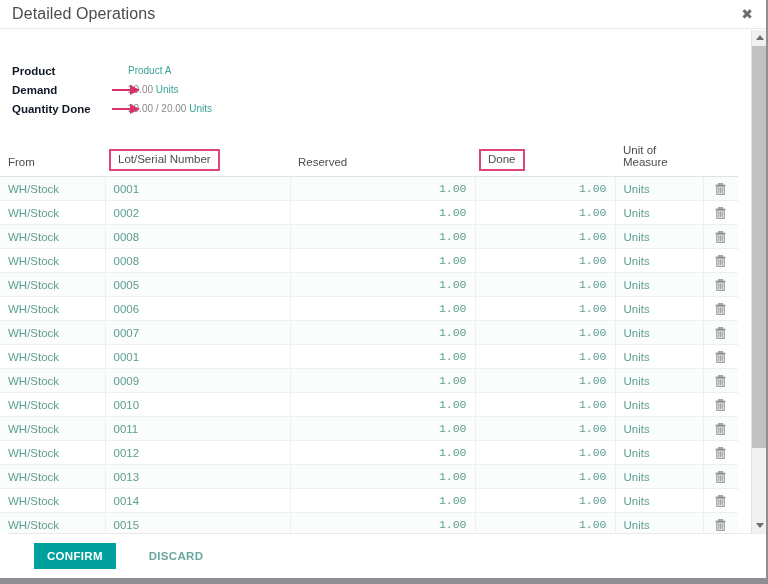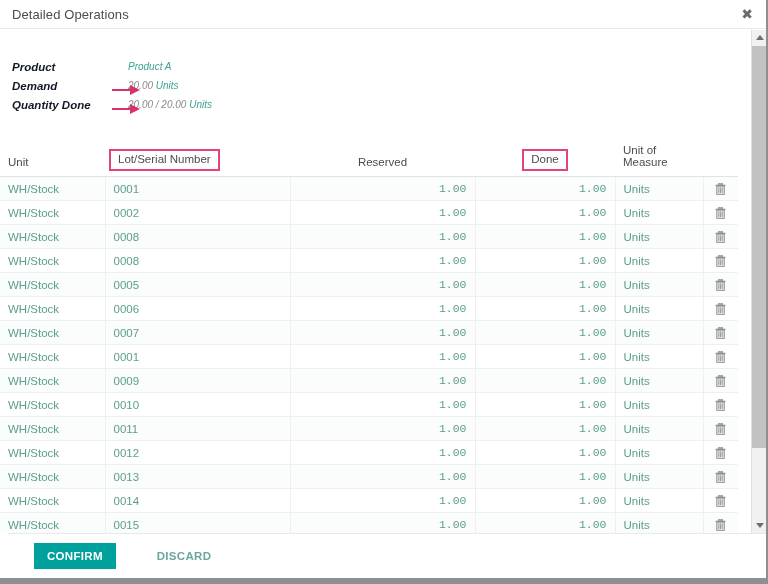--- a/index.html
+++ b/index.html
@@ -25,21 +25,21 @@
     top: 0; left: 0;
     width: 768px;
     height: 29px;
     background: #ffffff;
     border-bottom: 1px solid #e7e9ed;
     display: flex;
     align-items: center;
     padding: 0 12px 0 12px;
   }
   .modal-title {
-    font-size: 13px;
+    font-size: 16px;
     color: #4c4c4c;
     font-weight: 400;
     letter-spacing: 0.1px;
     flex: 1;
   }
   .close-btn {
     width: 18px; height: 18px;
     display: flex; align-items: center; justify-content: center;
     color: #6b6b6b;
     font-size: 14px;
@@ -66,24 +66,24 @@
     width: 750px;
     padding: 0;
   }
 
   
   .info-block {
     padding: 32px 0 0 12px;
   }
   .info-row {
     display: flex;
+    align-items: center;
     height: 19px;
     margin-bottom: 0px;
     position: relative;
-    font-style: italic;
   }
   .info-label {
     width: 116px;
     font-size: 11.5px;
     font-weight: bold;
     color: #111827;
     flex: 0 0 116px;
   }
   .info-value {
     font-size: 10px;
@@ -137,21 +137,21 @@
     font-size: 11.5px;
     font-weight: normal;
     color: #4c4c4c;
     text-align: left;
     padding: 4px 8px 8px 8px;
     border-bottom: 1px solid #dfe2e6;
     vertical-align: bottom;
     background: #ffffff;
     position: relative;
   }
-  .op-table th.num { text-align: center; }
+  .op-table th.num { text-align: left; }
   .op-table td {
     font-size: 11.5px;
     color: #5c9e8f;
     padding: 5px 8px;
     border-bottom: 1px solid #edf0f2;
     border-right: 1px solid #edf0f2;
     white-space: nowrap;
     overflow: hidden;
   }
   .op-table td.num { text-align: right; font-family: Liberation Mono, monospace; }
@@ -250,21 +250,20 @@
   .btn-discard {
     background: transparent;
     color: #6aa79e;
     border: none;
     font-size: 11.5px;
     font-weight: bold;
     letter-spacing: .3px;
     padding: 7px 6px;
     cursor: pointer;
     font-family: "Liberation Sans", sans-serif;
-    margin-left: 8px;
   }
 
   
   .bottom-band {
     position: absolute;
     bottom: 0; left: 0;
     width: 768px;
     height: 6px;
     background: #8d8f94;
   }
@@ -328,21 +327,21 @@
           <col class="c-from">
             <col class="c-lot">
             <col class="c-res">
           <col class="c-done">
             <col class="c-uom">
             <col class="c-del">
         </colgroup>
         <thead>
           <tr>
             <th>
-              <span>Unit</span>
+              <span>From</span>
             </th>
             <th>
               <span class="hl-box">Lot/Serial Number</span>
             </th>
             <th class="num">
               <span>Reserved</span>
             </th>
             <th class="num">
               <span class="hl-box">Done</span>
             </th>

